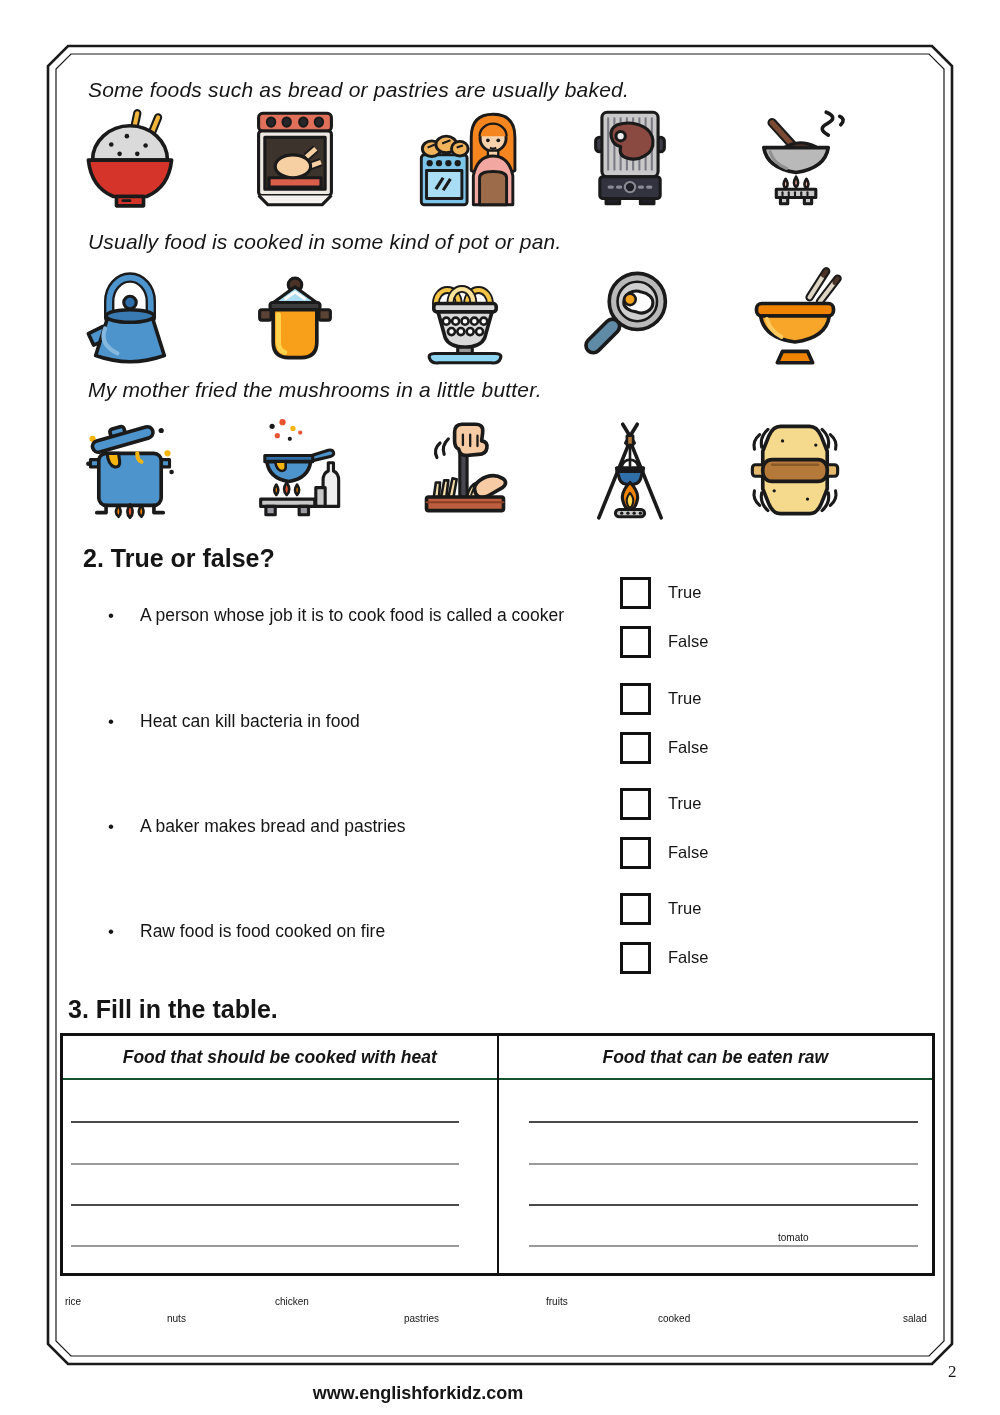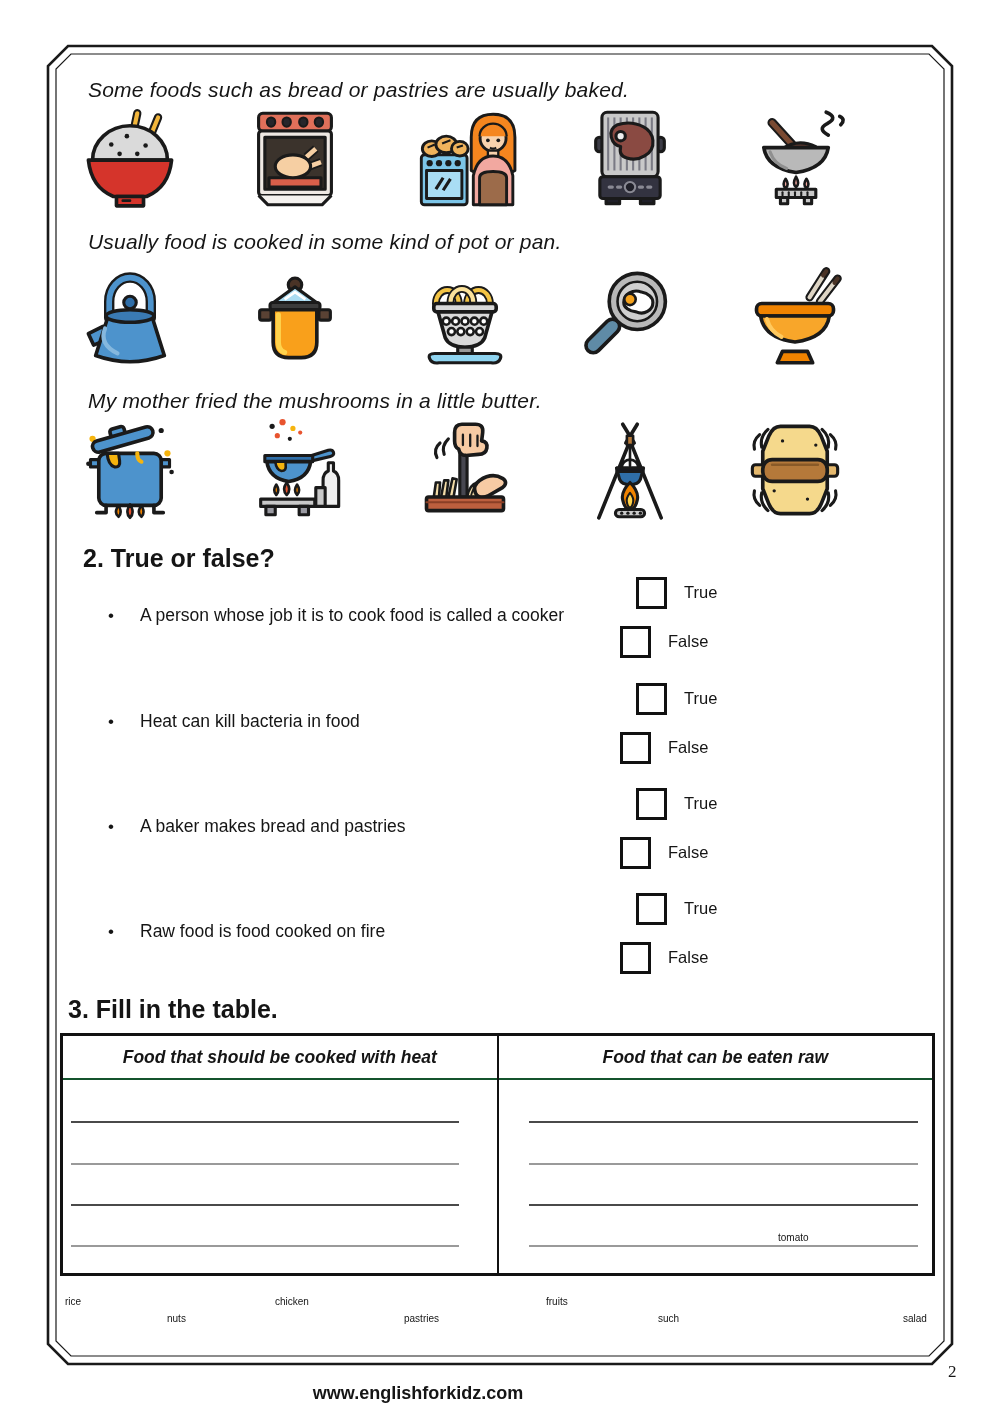--- a/index.html
+++ b/index.html
@@ -8,21 +8,21 @@
   .sentence{position:absolute;left:88px;font-style:italic;font-size:21px;letter-spacing:.2px;white-space:nowrap;}
   .icon-row{position:absolute;left:0;width:1000px;height:108px;}
   .icon{position:absolute;width:104px;height:104px;}
   .icon svg{width:100%;height:100%;display:block;}
   .i0{left:78px;} .i1{left:243px;} .i2{left:413px;} .i3{left:578px;} .i4{left:743px;}
   .h-bold{position:absolute;font-weight:bold;font-size:25px;white-space:nowrap;}
   .tf-group{position:absolute;left:0;width:1000px;height:100px;}
   .tf-statement{position:absolute;left:108px;top:27px;width:500px;font-size:17.5px;white-space:nowrap;}
   .tf-statement .bullet{display:inline-block;width:32px;font-size:17px;}
   .cb-row{position:absolute;left:620px;display:flex;align-items:center;height:33px;}
-  .cb-row.r-true{top:-2px;margin-left:16px;} .cb-row.r-false{top:47px;}
+  .cb-row.r-true{top:-2px;} .cb-row.r-false{top:47px;}
   .cb{width:25px;height:26px;border:3.5px solid #111;background:#fff;flex:0 0 auto;}
   .cb-label{margin-left:17px;font-size:16.5px;}
   .t3{position:absolute;left:60px;top:1033px;width:869px;height:237px;border:3px solid #111;display:flex;background:#fff;}
   .t3-col{flex:1;position:relative;}
   .t3-col.right{border-left:2px solid #111;}
   .t3-head{height:42px;border-bottom:2px solid #14532d;display:flex;align-items:center;justify-content:center;font-weight:bold;font-style:italic;font-size:17.5px;}
   .ans-line{position:absolute;height:0;border-top:2px solid #4a4a4a;left:8px;right:38px;}
   .t3-col.right .ans-line{left:30px;right:14px;}
   .ans-line.l2{border-top-color:#9a9a9a;}
   .ln0{top:85px;} .ln1{top:127px;} .ln2{top:168px;} .ln3{top:209px;}
@@ -254,21 +254,21 @@
           <line x1="88" y1="18" x2="91" y2="14" stroke="#4a3326" stroke-width="4"></line>
       <rect x="13" y="38" width="74" height="12" rx="5" fill="#f08300" stroke-width="3.5"></rect>
       <path d="M17 50 h66 q-3 21 -33 25 q-30 -4 -33 -25 Z" fill="#f8a62a" stroke-width="3.5"></path>
       <path d="M23 53 q3 12 14 17" fill="none" stroke="#ffc95e" stroke-width="4"></path>
       <path d="M38 84 h24 l5 11 h-34 Z" fill="#f08300" stroke-width="3.5"></path>
     </g>
       </svg>
     </div>
 </div>
 
-<div class="sentence" style="top:389px">My mother fried the mushrooms in a little butter.</div>
+<div class="sentence" style="top:378px">My mother fried the mushrooms in a little butter.</div>
 <div class="icon-row" style="top:418px">
   <div class="icon i0">
       <svg viewBox="0 0 100 100">
     <g stroke="#1a1a1a" stroke-linejoin="round" stroke-linecap="round">
       <g stroke="none">
             <circle cx="14" cy="20" r="3" fill="#f6b40e"></circle>
             <circle cx="86" cy="34" r="3" fill="#f6b40e"></circle>
             <circle cx="80" cy="12" r="2.5" fill="#1a1a1a"></circle>
             <circle cx="10" cy="44" r="2.2" fill="#1a1a1a"></circle>
             <circle cx="90" cy="52" r="2.2" fill="#1a1a1a"></circle>
@@ -461,18 +461,18 @@
     <div class="ans-line ln2"></div>
     <div class="ans-line ln3 l2"></div>
   </div>
 </div>
 
 <span class="wb" style="left:65px;top:1296px">rice</span>
 <span class="wb" style="left:167px;top:1313px">nuts</span>
 <span class="wb" style="left:275px;top:1296px">chicken</span>
 <span class="wb" style="left:404px;top:1313px">pastries</span>
 <span class="wb" style="left:546px;top:1296px">fruits</span>
-<span class="wb" style="left:658px;top:1313px">such</span>
+<span class="wb" style="left:658px;top:1313px">cooked</span>
 <span class="wb" style="left:778px;top:1232px">tomato</span>
 <span class="wb" style="left:903px;top:1313px">salad</span>
 
 <div class="pagenum">2</div>
 <div class="footer">www.englishforkidz.com</div>
 
 </body></html>

